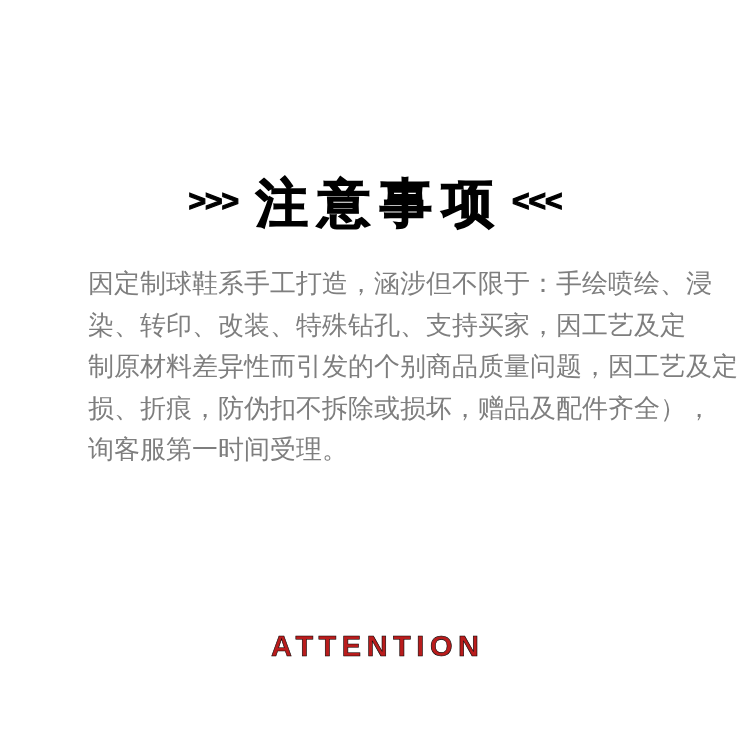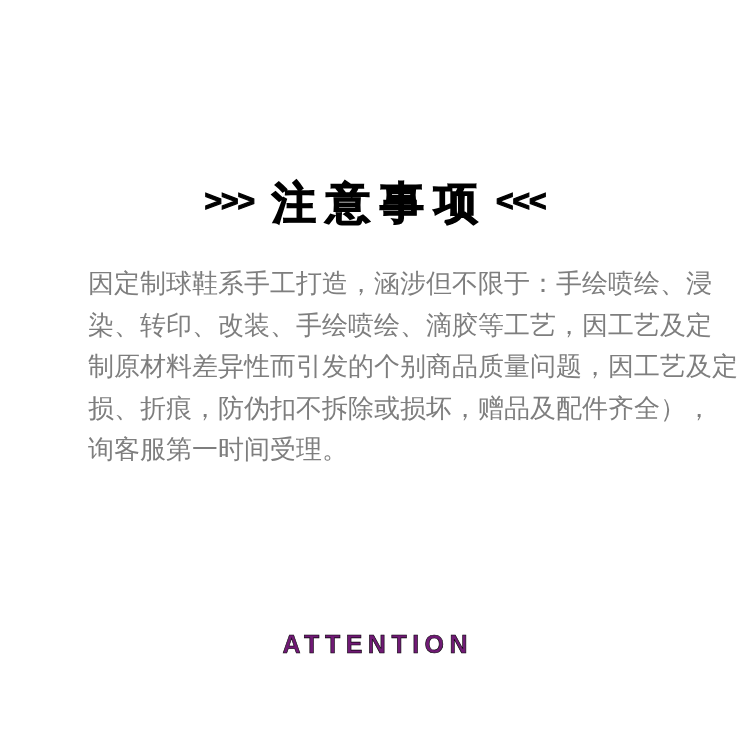--- a/index.html
+++ b/index.html
@@ -32,21 +32,21 @@
     font-size: 30px;
     font-weight: 900;
     letter-spacing: -1px;
     line-height: 1;
     -webkit-text-stroke: 1.2px #000000;
     white-space: nowrap;
     transform: translateY(-2px);
   }
   .chevrons.right { text-indent: 0; }
   .title {
-    font-size: 44px;
+    font-size: 52px;
     font-weight: 900;
     letter-spacing: 10px;
     line-height: 1;
     -webkit-text-stroke: 1.4px #000000;
     white-space: nowrap;
     margin-right: -10px; 
   }
   
   .notice {
     position: absolute;
@@ -65,43 +65,43 @@
   
   .footer {
     position: absolute;
     top: 632px;
     left: 0;
     width: 750px;
     text-align: center;
   }
   .attention {
     display: inline-block;
-    font-size: 25px;
+    font-size: 29px;
     font-weight: 900;
     letter-spacing: 5.5px;
     margin-right: -5.5px; 
-    color: #701a75;
+    color: #b91c1c;
     -webkit-text-stroke: 0.6px #000000;
     line-height: 1;
   }
 </style>
 </head>
 <body>
 
 <div class="canvas">
 
   <div class="header">
     <span class="chevrons left">&gt;&gt;&gt;</span>
     <span class="title">注意事项</span>
     <span class="chevrons right">&lt;&lt;&lt;</span>
   </div>
 
   <div class="notice">
     <div class="line">因定制球鞋系手工打造，涵涉但不限于：手绘喷绘、浸</div>
-    <div class="line">染、转印、改装、手绘喷绘、滴胶等工艺，因工艺及定</div>
+    <div class="line">染、转印、改装、特殊钻孔、支持买家，因工艺及定</div>
     <div class="line">制原材料差异性而引发的个别商品质量问题，因工艺及定</div>
     <div class="line">损、折痕，防伪扣不拆除或损坏，赠品及配件齐全），</div>
     <div class="line">询客服第一时间受理。</div>
   </div>
 
   <div class="footer">
     <span class="attention">ATTENTION</span>
   </div>
 
 </div>

